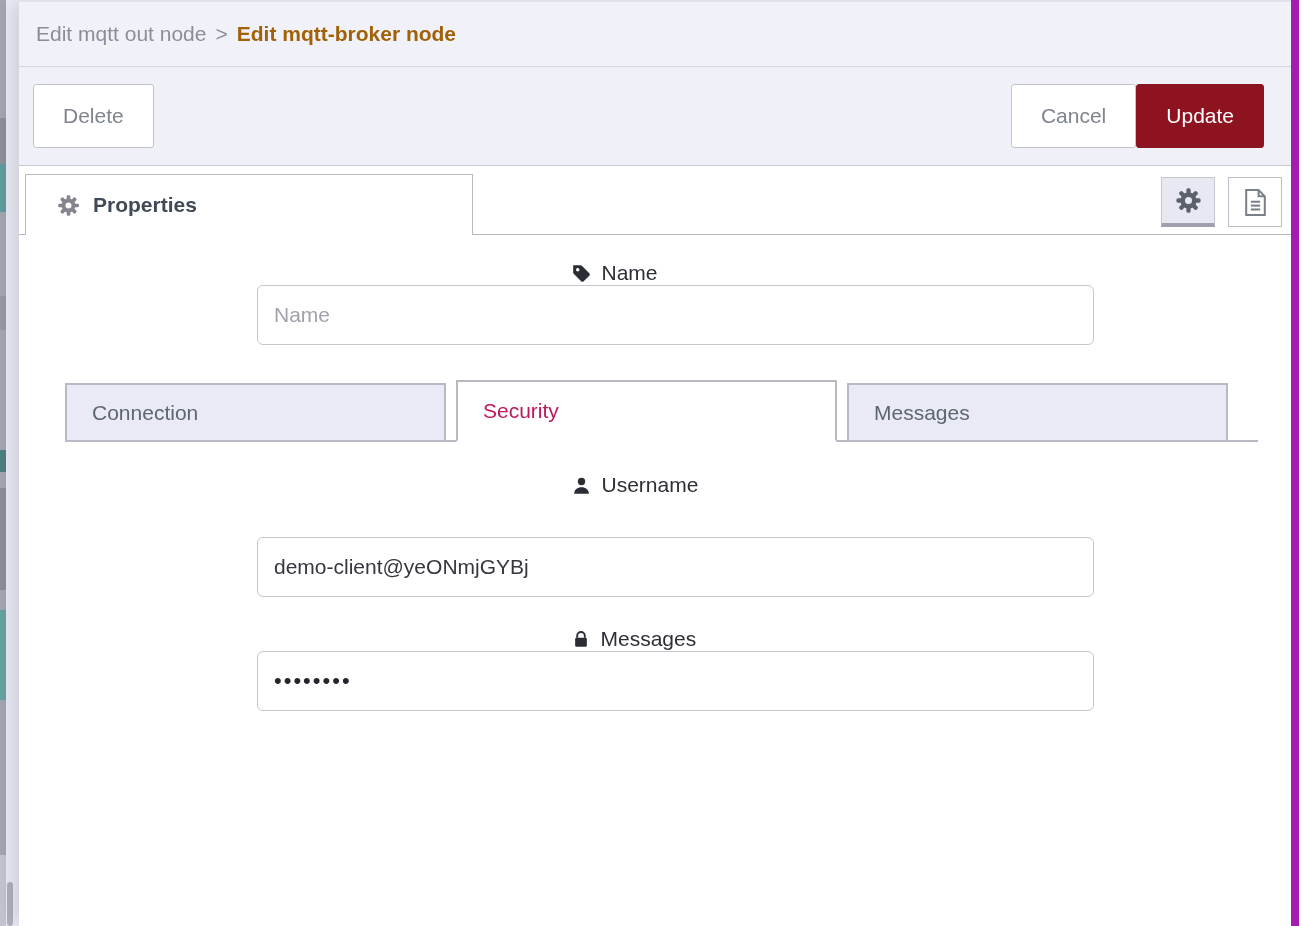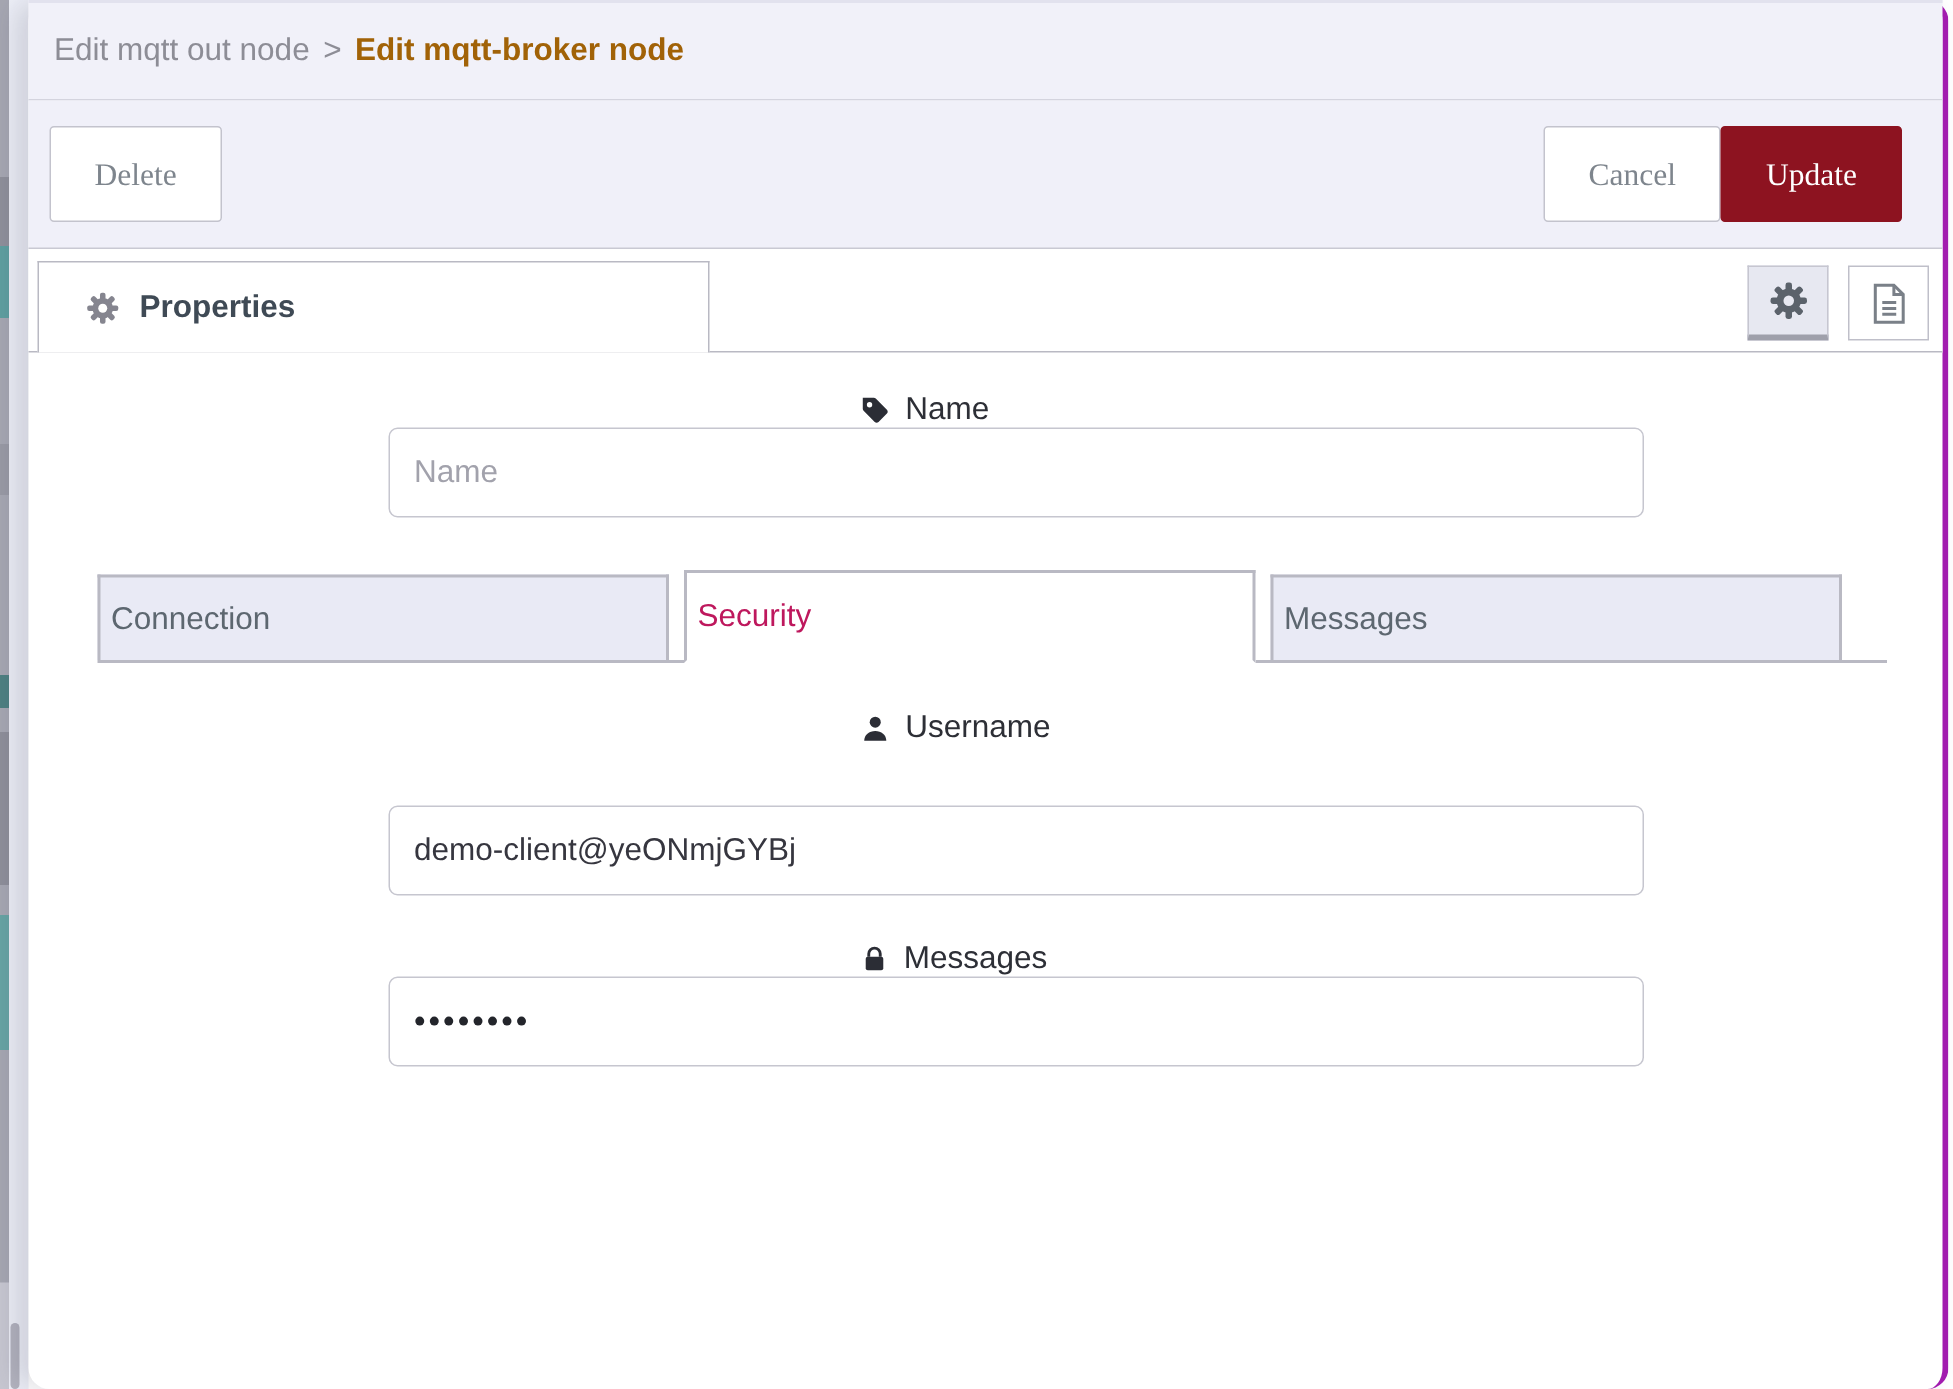--- a/index.html
+++ b/index.html
@@ -15,31 +15,31 @@
   .pseg.s2 { top:164px; height:48px; background:#5f9fa0; }
   .pseg.s3 { top:296px; height:34px; background:#999aa5; }
   .pseg.s4 { top:450px; height:22px; background:#4e8082; }
   .pseg.s5 { top:488px; height:102px; background:#8e8f9a; }
   .pseg.s6 { top:610px; height:90px; background:#67a4a4; }
   .pseg.s7 { top:855px; height:71px; background:#c7c7d1; }
   .v-scrollbar { position:absolute; left:7px; top:882px; width:6px; height:44px; background:#b4b4bf; border-radius:3px; }
 
   
   .tray { position:absolute; left:19px; top:0; width:1280px; height:926px; background:#fff;
-    border-right:4px solid #a21caf; box-shadow:-10px 0 18px rgba(40,40,70,.15);border-radius:14px; }
+    border-right:8px solid #a21caf; box-shadow:-10px 0 18px rgba(40,40,70,.15); }
 
   .tray-header { height:67px; background:#f1f1f9; border-top:2px solid #e2e2ee;
     border-bottom:1px solid #d4d4de; display:flex; align-items:center; padding-left:17px;
     font-size:21px; color:#8d8d96; }
   .tray-header .crumb-sep { margin:0 9px; }
   .tray-header .crumb-current { color:#a16207; font-weight:bold; }
 
   .btnbar { height:99px; background:#f0f0f9; border-bottom:1px solid #c9c9d3;
     display:flex; align-items:center; padding:0 27px 0 14px; }
-  .btn { height:64px; font-size:21px; font-family:Liberation Serif, serif;
+  .btn { height:64px; font-size:21px; font-family:Liberation Sans, sans-serif;
     border-radius:3px; padding:0 29px; cursor:pointer; }
   .btn.secondary { background:#fff; border:1px solid #c3c3cd; color:#7e858d; }
   .btn.delete { margin-right:auto; }
   .btn.primary { background:#8d1320; border:1px solid #8d1320; color:#fff; }
 
   
   .edittabs { position:relative; height:69px; background:#fff; }
   .edittabs .baseline { position:absolute; left:0; right:0; bottom:0; height:1px; background:#b9b9c3; }
   .tab-properties { position:absolute; left:6px; bottom:0; width:448px; height:61px; background:#fff;
     border:1px solid #b9b9c3; border-bottom:none; z-index:2;
@@ -59,21 +59,21 @@
   .frow { display:flex; align-items:center;flex-direction:column; }
   .flabel { width:208px; display:flex; align-items:center; gap:11px; font-size:21px; color:#2d2f36; }
   .finput { width:837px; height:60px; border:1px solid #c6c6cf; border-radius:6px;
     padding:0 16px; font-size:21px; color:#36363f; font-family:"Liberation Sans",sans-serif;
     background:#fff; outline:none; }
   .finput::placeholder { color:#a2a2ac; }
   .finput.pw { font-size:22px; letter-spacing:2px; color:#23252b; }
 
   .broker-tabs { margin:35px 0 0 5px; width:1193px; display:flex; gap:10px;
     align-items:flex-end; border-bottom:2px solid #b9b9c3; height:62px; }
-  .btab { width:381px; height:57px; display:flex; align-items:center; padding-left:7px;
+  .btab { width:381px; height:57px; display:flex; align-items:center; padding-left:25px;
     font-size:21px; color:#5d6770; background:#e9eaf5;
     border:2px solid #b9b9c3; border-bottom:none; cursor:pointer; }
   .btab.active { height:62px; background:#fff; font-weight:normal; color:#be185d;
     border-bottom:2px solid #fff; margin-bottom:-2px; }
 
   .frow.username { margin-top:31px;gap:40px; }
   .frow.password { margin-top:30px; }
 
   svg { display:block; }
 </style>

